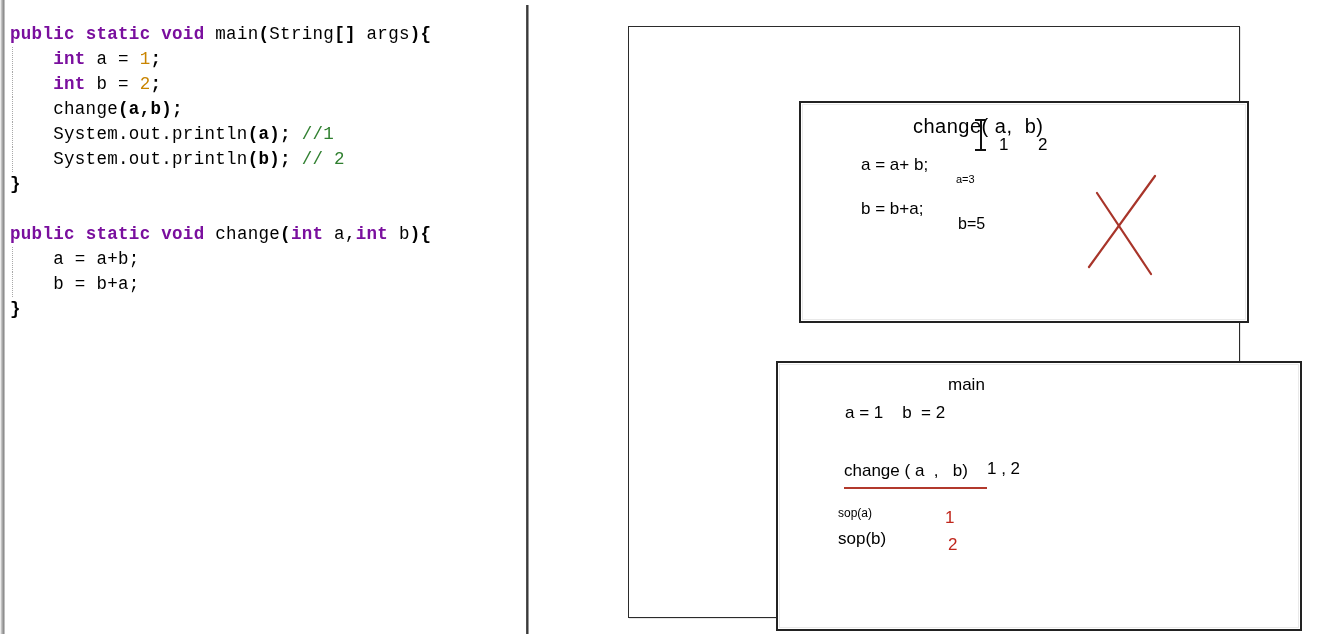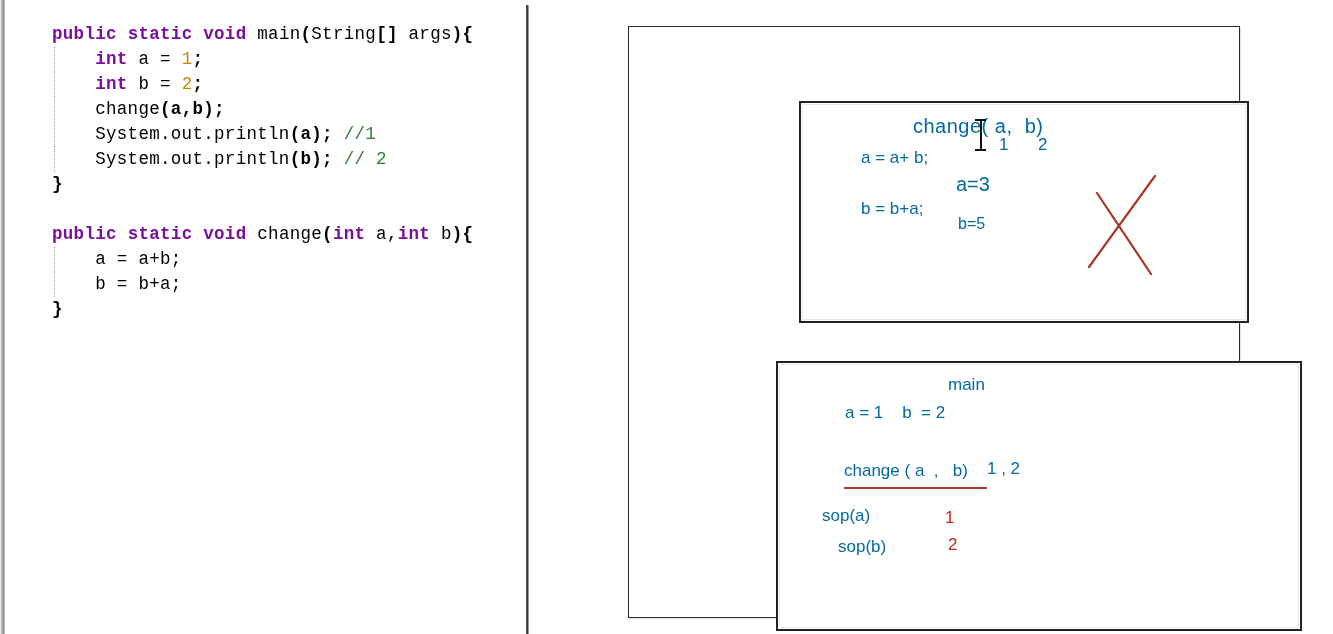--- a/index.html
+++ b/index.html
@@ -33,21 +33,20 @@
   #code-listing {
     position: absolute;
     left: 10px;
     top: 22px;
     width: 510px;
     font-family: "Liberation Mono", "DejaVu Sans Mono", monospace;
     font-size: 17.5px;
     line-height: 25px;
     white-space: pre;
     letter-spacing: 0.3px;
-    margin-left: 42px;
   }
   .code-line { height: 25px; position: relative; }
   .code-line.blank { height: 25px; }
   .indent-guide {
     position: absolute;
     left: 2px;
     top: 0;
     width: 1px;
     height: 25px;
     border-left: 1px dotted #a8a8a8;
@@ -100,36 +99,36 @@
   }
   #main-box {
     left: 147px;  
     top: 334px;
     width: 522px;
     height: 266px;
   }
 
   .wb-text {
     position: absolute;
-    color: #0369a1;
+    color: #000000;
     font-family: "Liberation Sans", sans-serif;
     white-space: pre;
   }
 
   
   #change-title {
     left: 112px; top: 12px;
     font-size: 20px;
     letter-spacing: 0.5px;
   }
   #change-sub-1 { left: 198px; top: 32px; font-size: 17px; }
   #change-sub-2 { left: 237px; top: 32px; font-size: 17px; }
 
-  #stmt-a { left: 60px;  top: 45px; font-size: 17px; }
-  #val-a  { left: 155px; top: 70px; font-size: 20px; }
+  #stmt-a { left: 60px;  top: 52px; font-size: 17px; }
+  #val-a  { left: 155px; top: 70px; font-size: 11px; }
   #stmt-b { left: 60px;  top: 96px; font-size: 17px; }
   #val-b  { left: 157px; top: 112px; font-size: 16px; }
 
   
   #text-caret {
     position: absolute;
     left: 174px;
     top: 16px;
     width: 11px;
     height: 32px;
@@ -165,22 +164,22 @@
   #main-call    { left: 66px;  top: 98px; font-size: 17px; }
   #main-call-args { left: 209px; top: 96px; font-size: 17px; }
   #main-call-underline {
     position: absolute;
     left: 66px;
     top: 124px;
     width: 143px;
     height: 2px;
     background: #b2392c;
   }
-  #main-sop-a   { left: 44px;  top: 143px; font-size: 17px; }
-  #main-sop-b   { left: 60px;  top: 166px; font-size: 17px; margin-top: 8px; }
+  #main-sop-a   { left: 60px;  top: 143px; font-size: 12px; }
+  #main-sop-b   { left: 60px;  top: 166px; font-size: 17px; }
   #main-out-a   { left: 167px; top: 145px; font-size: 17px; color: #c0261b; }
   #main-out-b   { left: 170px; top: 172px; font-size: 17px; color: #c0261b; }
 </style>
 </head>
 <body>
 
 <div id="code-pane">
   <div id="editor-gutter-bar"></div>
   <div id="code-listing"><div class="code-line"><span class="kw">public</span><span class="plain"> </span><span class="kw">static</span><span class="plain"> </span><span class="kw">void</span><span class="plain"> </span><span class="id">main</span><span class="punc">(</span><span class="id">String</span><span class="punc">[]</span><span class="id"> args</span><span class="punc">){</span></div><div class="code-line"><span class="indent-guide"></span><span class="plain">    </span><span class="kw">int</span><span class="id"> a </span><span class="id">=</span><span class="plain"> </span><span class="num">1</span><span class="punc">;</span></div><div class="code-line"><span class="indent-guide"></span><span class="plain">    </span><span class="kw">int</span><span class="id"> b </span><span class="id">=</span><span class="plain"> </span><span class="num">2</span><span class="punc">;</span></div><div class="code-line"><span class="indent-guide"></span><span class="id">    change</span><span class="punc">(a,b);</span></div><div class="code-line"><span class="indent-guide"></span><span class="id">    System.out.println</span><span class="punc">(a);</span><span class="plain"> </span><span class="cmt">//1</span></div><div class="code-line"><span class="indent-guide"></span><span class="id">    System.out.println</span><span class="punc">(b);</span><span class="plain"> </span><span class="cmt">// 2</span></div><div class="code-line"><span class="punc">}</span></div><div class="code-line blank"></div><div class="code-line"><span class="kw">public</span><span class="plain"> </span><span class="kw">static</span><span class="plain"> </span><span class="kw">void</span><span class="plain"> </span><span class="id">change</span><span class="punc">(</span><span class="kw">int</span><span class="id"> a,</span><span class="kw">int</span><span class="id"> b</span><span class="punc">){</span></div><div class="code-line"><span class="indent-guide"></span><span class="id">    a = a+b;</span></div><div class="code-line"><span class="indent-guide"></span><span class="id">    b = b+a;</span></div><div class="code-line"><span class="punc">}</span></div></div>
 </div>

